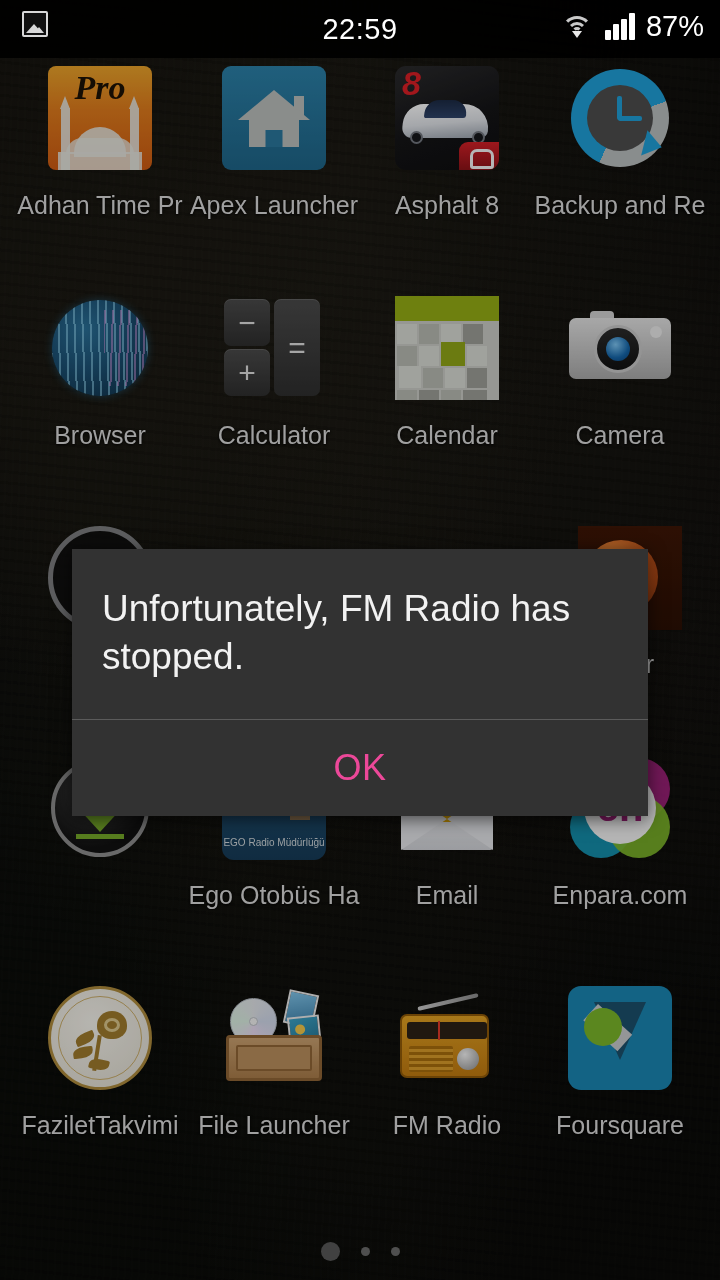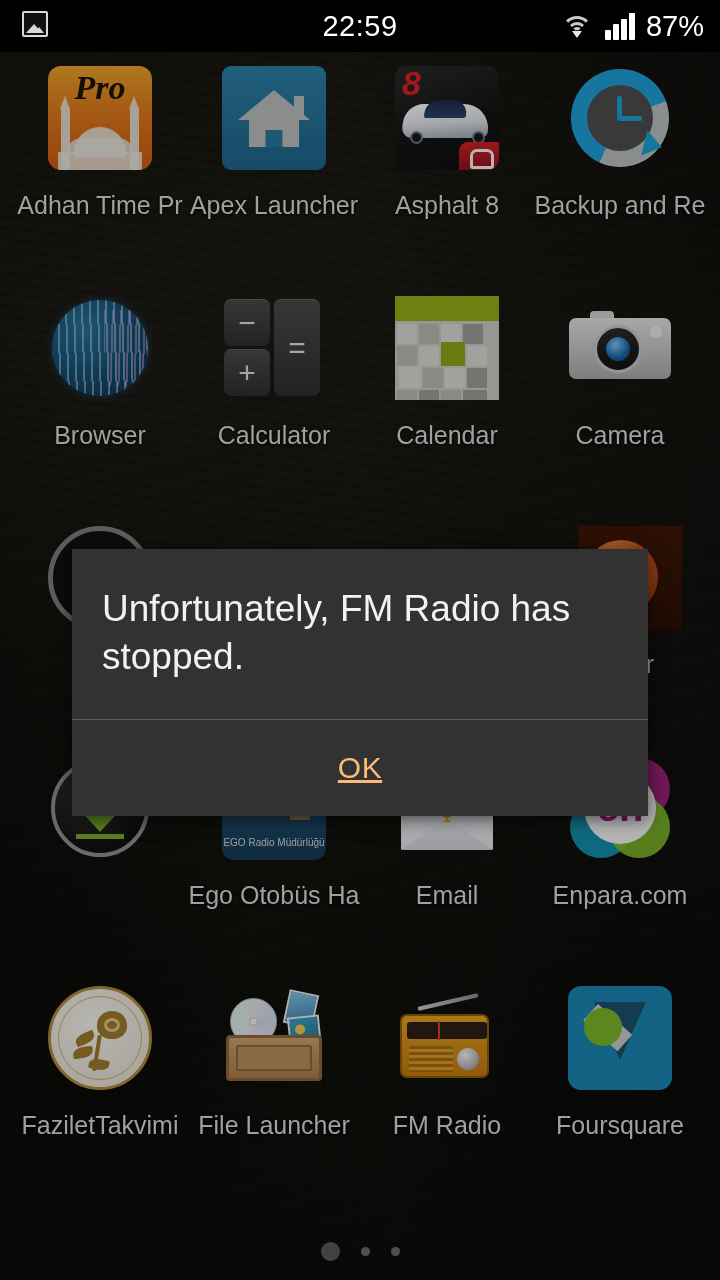--- a/index.html
+++ b/index.html
@@ -26,21 +26,21 @@
   .wall-tex {
     position:absolute; inset:0; opacity:.5;
     background:
       repeating-linear-gradient(92deg, rgba(255,255,255,.018) 0 2px, transparent 2px 7px),
       repeating-linear-gradient(6deg, rgba(0,0,0,.25) 0 3px, transparent 3px 11px);
   }
   .wall-dim { position:absolute; inset:0; background:rgba(0,0,0,.34); }
 
   
   .statusbar {
-    position:absolute; top:0; left:0; width:720px; height:52px;
+    position:absolute; top:0; left:0; width:720px; height:58px;
     background:rgba(0,0,0,.92);
     display:flex; align-items:center; z-index:40;
   }
   .sb-left { position:absolute; left:22px; top:11px; }
   .sb-img-icon {
     width:26px; height:26px; border:2px solid #d8d8d8; border-radius:2px;
     position:relative; overflow:hidden; background:#101010;
   }
   .sb-img-icon:before {
     content:""; position:absolute; left:2px; bottom:2px; width:0; height:0;
@@ -98,21 +98,21 @@
   .app-label {
     margin-top:20px; width:174px; text-align:center;
     color:#d6d6d6; font-size:25px; line-height:30px;
     white-space:nowrap; overflow:hidden;
     text-shadow:0 1px 3px rgba(0,0,0,.95);
   }
 
   
   
   .ic-adhan {
-    width:100%; height:100%; border-radius:13px;
+    width:100%; height:100%; border-radius:8px;
     background:linear-gradient(180deg,#e8a22a 0%,#dd7a1c 42%,#cc5a12 100%);
     overflow:hidden; position:relative;
   }
   .ic-adhan .pro {
     position:absolute; top:3px; left:0; right:0; text-align:center;
     font-family:"Liberation Serif", serif; font-style:italic;
     font-size:34px; color:#1d1206; font-weight:bold;
   }
   .ic-adhan .dome {
     position:absolute; bottom:13px; left:50%; transform:translateX(-50%);
@@ -492,24 +492,23 @@
     background:#323232; z-index:35;
     box-shadow:0 3px 16px rgba(0,0,0,.6);
   }
   .dialog-msg {
     padding:36px 30px 38px 30px; color:#f2f2f2;
     font-size:37px; line-height:48px;
   }
   .dialog-div { height:1px; background:#5b5b5b; }
   .dialog-btnrow { height:96px; display:flex; align-items:center; justify-content:center; }
   .dialog-ok {
-    color:#fdba74; font-size:30px; letter-spacing:.5px;
+    color:#ec4899; font-size:36px; letter-spacing:.5px;
     background:none; border:0; font-family:inherit; cursor:pointer;
     padding:14px 60px;
-    text-decoration:underline;
   }
 
   
   .dots {
     position:absolute; left:0; right:0; bottom:19px; z-index:20;
     display:flex; align-items:center; justify-content:center; gap:21px;
   }
   .dot { background:#6e6e6e; border-radius:50%; }
   .dot.active { width:19px; height:19px; background:#575757; }
   .dot.small { width:9px; height:9px; background:#6a6a6a; }

